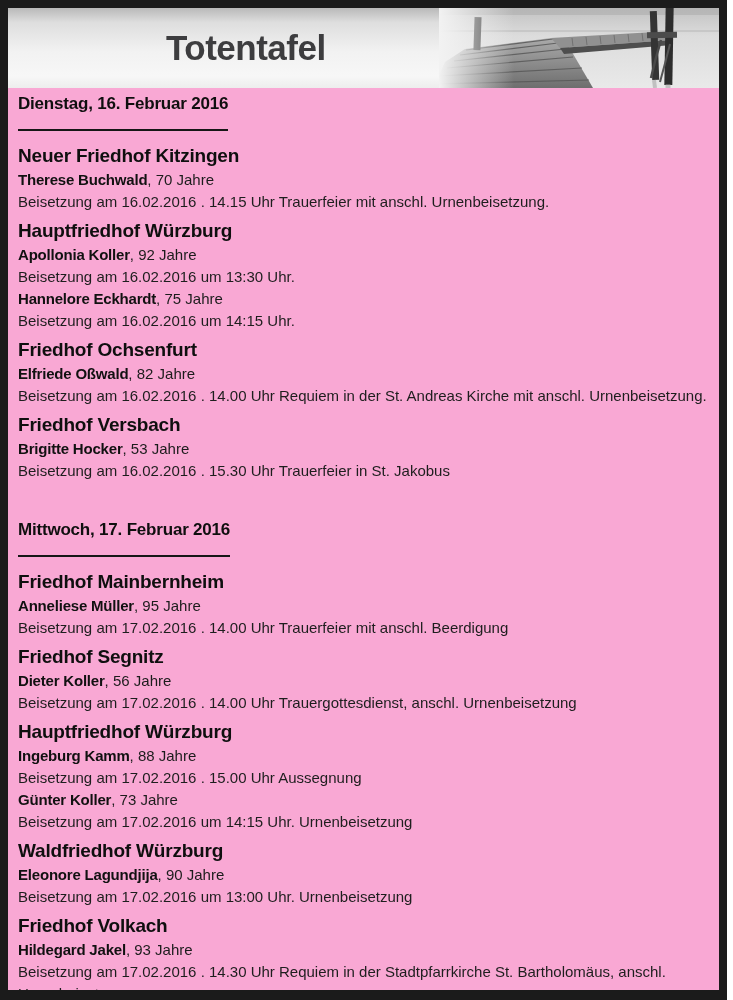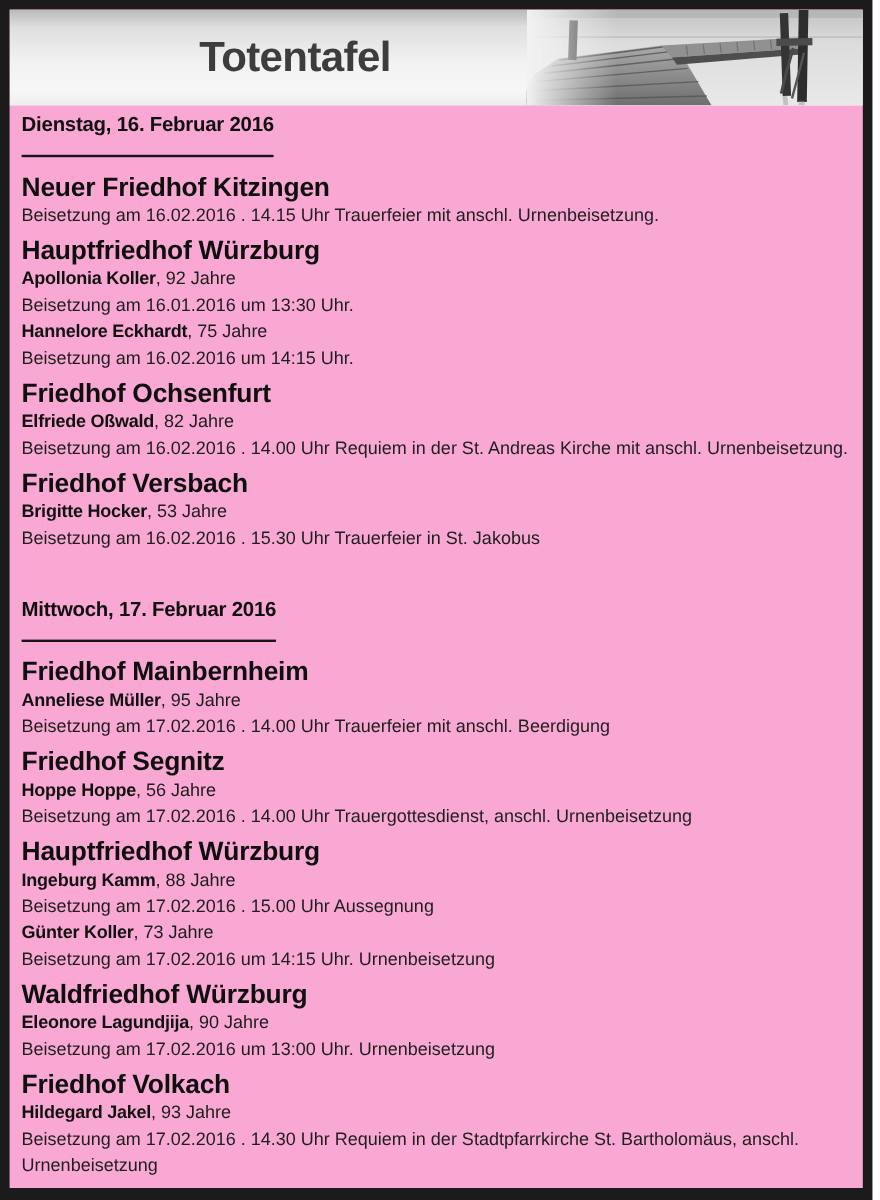--- a/index.html
+++ b/index.html
@@ -27,21 +27,21 @@
   
   .content { padding:6px 10px 0 10px; }
   .day-section { margin:0; }
   .day-section + .day-section { margin-top:38px; }
   .date-heading {
     display:inline-block; font-size:17px; font-weight:bold; color:#0f0f0f;
     letter-spacing:-0.2px; line-height:19px;
     border-bottom:2.5px solid #161616; padding-bottom:16px; margin-bottom:7px;
   }
   .cemetery-heading {
-    font-size:22px; font-weight:bold; color:#0f0f0f; letter-spacing:-0.2px;
+    font-size:19px; font-weight:bold; color:#0f0f0f; letter-spacing:-0.2px;
     line-height:26px; margin-top:5px;
   }
   .entry-name-line { font-size:15px; line-height:22px; color:#1c1c1c; }
   .entry-name-line .deceased-name { font-weight:bold; color:#111111; letter-spacing:-0.2px; }
   .entry-details { font-size:15px; line-height:22px; color:#1e1e1e; }
 </style>
 </head>
 <body>
 
 <div class="canvas">
@@ -107,31 +107,32 @@
     </div>
 
     <div class="content">
   <div class="day-section">
     <div><span class="date-heading">Dienstag, 16. Februar 2016</span></div>
     <div>
   <div class="cemetery-block">
     <div class="cemetery-heading">Neuer Friedhof Kitzingen</div>
     <div>
   <div class="entry">
+    <div class="entry-name-line"><span class="deceased-name">Therese Buchwald</span><span>, 70 Jahre</span></div>
     <div class="entry-details">Beisetzung am 16.02.2016 . 14.15 Uhr Trauerfeier mit anschl. Urnenbeisetzung.</div>
   </div>
 </div>
   </div>
 
   <div class="cemetery-block">
     <div class="cemetery-heading">Hauptfriedhof Würzburg</div>
     <div>
   <div class="entry">
     <div class="entry-name-line"><span class="deceased-name">Apollonia Koller</span><span>, 92 Jahre</span></div>
-    <div class="entry-details">Beisetzung am 16.01.2016 um 13:30 Uhr.</div>
+    <div class="entry-details">Beisetzung am 16.02.2016 um 13:30 Uhr.</div>
   </div>
 
   <div class="entry">
     <div class="entry-name-line"><span class="deceased-name">Hannelore Eckhardt</span><span>, 75 Jahre</span></div>
     <div class="entry-details">Beisetzung am 16.02.2016 um 14:15 Uhr.</div>
   </div>
 </div>
   </div>
 
   <div class="cemetery-block">
@@ -166,21 +167,21 @@
     <div class="entry-name-line"><span class="deceased-name">Anneliese Müller</span><span>, 95 Jahre</span></div>
     <div class="entry-details">Beisetzung am 17.02.2016 . 14.00 Uhr Trauerfeier mit anschl. Beerdigung</div>
   </div>
 </div>
   </div>
 
   <div class="cemetery-block">
     <div class="cemetery-heading">Friedhof Segnitz</div>
     <div>
   <div class="entry">
-    <div class="entry-name-line"><span class="deceased-name">Hoppe Hoppe</span><span>, 56 Jahre</span></div>
+    <div class="entry-name-line"><span class="deceased-name">Dieter Koller</span><span>, 56 Jahre</span></div>
     <div class="entry-details">Beisetzung am 17.02.2016 . 14.00 Uhr Trauergottesdienst, anschl. Urnenbeisetzung</div>
   </div>
 </div>
   </div>
 
   <div class="cemetery-block">
     <div class="cemetery-heading">Hauptfriedhof Würzburg</div>
     <div>
   <div class="entry">
     <div class="entry-name-line"><span class="deceased-name">Ingeburg Kamm</span><span>, 88 Jahre</span></div>

